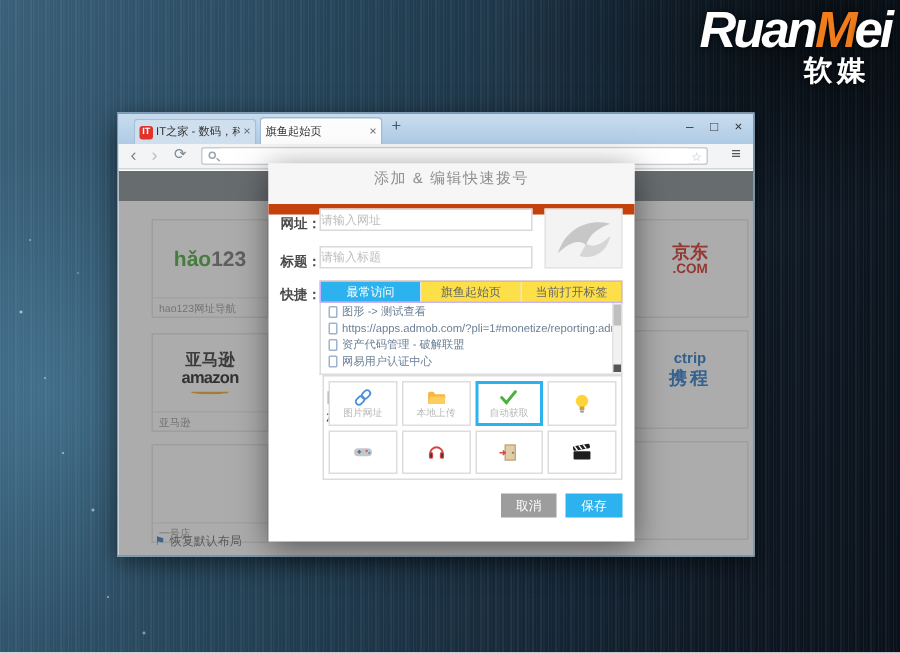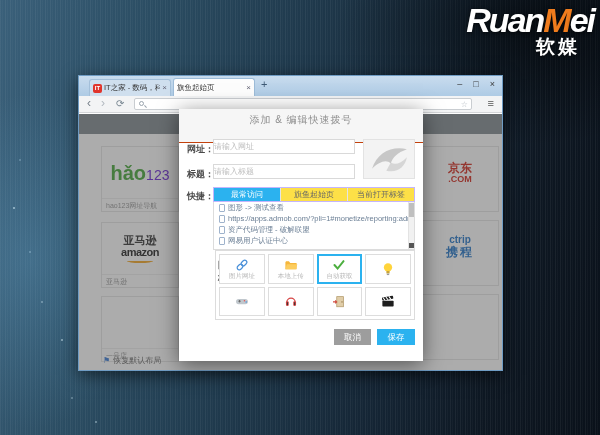--- a/index.html
+++ b/index.html
@@ -43,37 +43,37 @@
   .mag { position:absolute; left:4px; top:2px; width:5px; height:5px; border:1px solid #9aa4ad; border-radius:50%; }
   .mag::after { content:""; position:absolute; left:4px; top:4px; width:3px; height:1px; background:#9aa4ad; transform:rotate(45deg); }
   .addr-star { position:absolute; right:3px; top:0; font-size:8px; color:#b5bbc1; line-height:12px; }
   .menubtn { position:absolute; right:8px; top:1px; font-size:11px; color:#555; }
   
   .content { position:absolute; left:0; top:38px; right:0; bottom:0; background:#fff; overflow:hidden; }
   .page-head { position:absolute; left:0; top:0; right:0; height:20px; background:#828a90; }
   .tile { position:absolute; width:78px; height:66px; background:#fff; border:1px solid #e6e6e6; }
   .tile-logo { position:absolute; left:0; right:0; top:8px; height:36px; display:flex; flex-direction:column; align-items:center; justify-content:center; line-height:1.05; }
   .tile-cap { position:absolute; left:0; right:0; bottom:0; height:13px; border-top:1px solid #eee; font-size:7px; color:#999; padding:2px 0 0 4px; white-space:nowrap; overflow:hidden; }
-  .hao-a { color:#47a83a; font-weight:bold; font-size:20px; }
-  .hao-b { color:#6d28d9; font-weight:normal; font-size:14px; }
+  .hao-a { color:#47a83a; font-weight:bold; font-size:14px; }
+  .hao-b { color:#737373; font-weight:bold; font-size:14px; }
   .amz-a { color:#333; font-weight:bold; font-size:11px; }
   .amz-b { color:#222; font-weight:bold; font-size:11px; letter-spacing:-.5px; }
   .amz-smile { width:26px; height:4px; border-bottom:2px solid #f5a623; border-radius:0 0 60% 60%; }
   .yhd-a { color:#d42a1e; font-weight:bold; font-style:italic; font-size:17px; }
   .yhd-b { color:#333; font-weight:bold; font-size:11px; }
   .jd-a { color:#d42a1e; font-weight:bold; font-size:12px; }
   .jd-b { color:#d42a1e; font-weight:bold; font-size:9px; }
   .ct-a { color:#2577c9; font-weight:bold; font-size:10px; }
   .ct-b { color:#2577c9; font-weight:bold; font-size:12px; letter-spacing:2px; }
   .restore { position:absolute; left:24px; top:241px; font-size:8px; color:#6b6b6b; display:flex; align-items:center; gap:3px; }
   .restore-ic { color:#3a7bd5; font-size:8px; line-height:1; }
   .dim { position:absolute; left:0; top:0; right:0; bottom:0; background:rgba(72,72,72,.45); }
   
   .dlg { position:absolute; left:100px; top:33px; width:244px; height:252px; background:#fff; box-shadow:0 4px 20px rgba(0,0,0,.5); font-size:9px; }
-  .dlg-head { height:34px; line-height:22px; text-align:center; background:#f6f6f6; border-bottom:1px solid #c2410c; color:#8f8f8f; font-size:10px; letter-spacing:1px; }
+  .dlg-head { height:34px; line-height:22px; text-align:center; background:#f6f6f6; border-bottom:7px solid #c2410c; color:#8f8f8f; font-size:10px; letter-spacing:1px; }
   .flabel { position:absolute; left:8px; width:28px; color:#4a4a4a; font-weight:bold; font-size:9px; }
   .finput { position:absolute; left:34px; width:142px; height:15px; border:1px solid #d9d9d9; font-size:8px; padding:0 0; color:#333; font-family:inherit; }
   .finput::placeholder { color:#bdbdbd; }
   .preview { position:absolute; left:184px; top:30px; width:52px; height:40px; background:#f3f3f3; border:1px solid #e3e3e3; display:flex; align-items:center; justify-content:center; }
   .stabs { position:absolute; left:34px; top:78px; width:202px; height:15px; display:flex; border:1px solid #c4b5fd; background:#fde047; }
   .stab { flex:1; text-align:center; line-height:13px; font-size:8px; color:#666; border-left:1px solid #e4e4e4; white-space:nowrap; overflow:hidden; }
   .stab:first-child { border-left:none; }
   .stab.active { background:var(--accent); color:#fff; }
   .hlist { position:absolute; left:34px; top:93px; width:202px; height:48px; border:1px solid #dcdcdc; border-top:none; overflow:hidden; }
   .hrow { height:11px; display:flex; align-items:center; gap:3px; padding:0 10px 0 5px; color:#6b7f95; font-size:7.5px; white-space:nowrap; overflow:hidden; }

